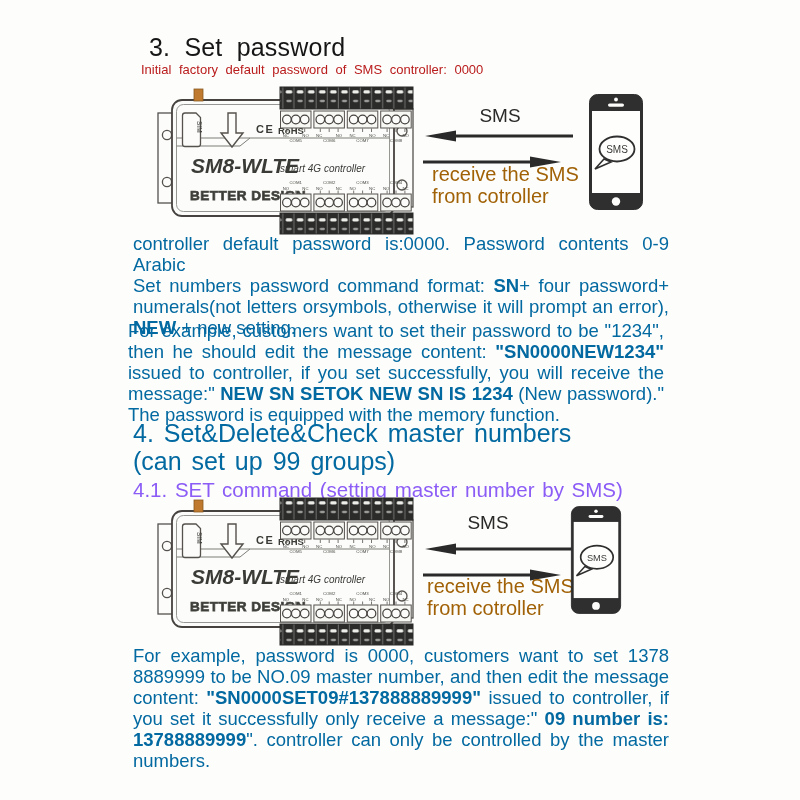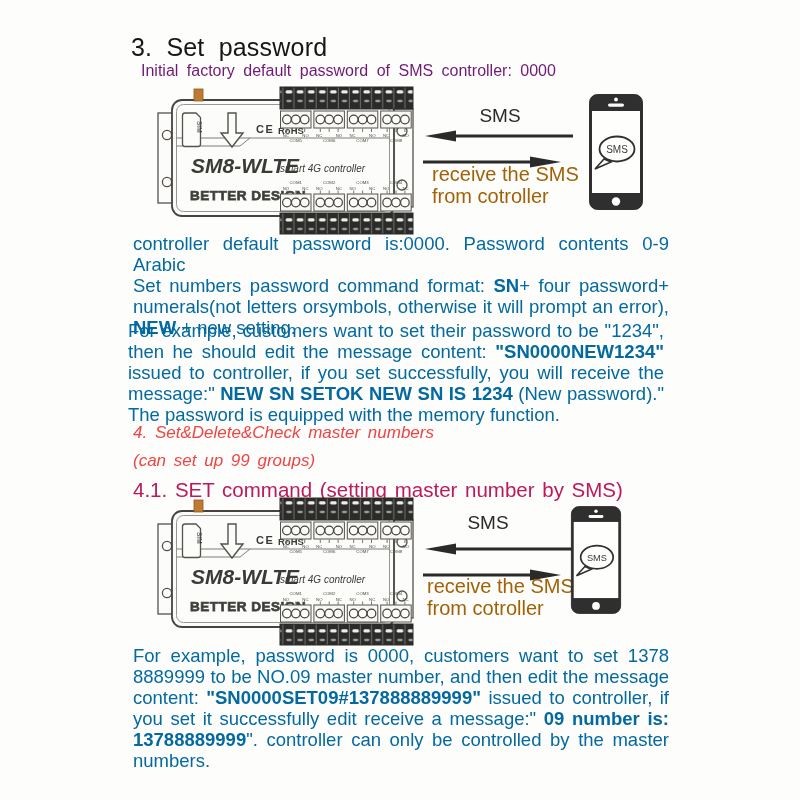--- a/index.html
+++ b/index.html
@@ -3,23 +3,23 @@
 <meta charset="utf-8">
 <style>
   html,body{margin:0;padding:0;}
   body{
     width:800px;height:800px;background:#fdfdfb;
     font-family:"Liberation Sans",sans-serif;color:#1f1f1f;
     position:relative;overflow:hidden;
   }
   .abs{position:absolute;}
   .h3title{font-size:25px;color:#161616;word-spacing:7px;letter-spacing:.2px;}
-  .subtitle{font-size:16px;color:#701a75;word-spacing:4px;}
-  .h4title{font-size:17px;color:#ef4444;word-spacing:3px;line-height:28px;font-style:italic;}
-  .h41{font-size:20.5px;color:#be185d;word-spacing:2px;}
+  .subtitle{font-size:13px;color:#b91c1c;word-spacing:4px;}
+  .h4title{font-size:25px;color:#0369a1;word-spacing:3px;line-height:28px;}
+  .h41{font-size:20.5px;color:#8b5cf6;word-spacing:2px;}
   .para{font-size:18.5px;color:#0369a1;width:536px;}
   .pline{text-align:justify;text-align-last:justify;line-height:21px;white-space:normal;}
   .pline.last{text-align-last:left;}
   .b{font-weight:bold;}
   .smslabel{font-size:19px;color:#2a2a2a;text-align:center;width:90px;}
   .recv{font-size:20px;color:#a16207;line-height:22px;}
   svg text{font-family:"Liberation Sans",sans-serif;fill:#3a3a37;}
   .tiny{font-size:4.3px;fill:#4a4a46;}
 </style>
 </head>
@@ -45,21 +45,21 @@
         <line x1="24.2" y1="17.5" x2="24.2" y2="21"></line>
     </g>
     <g id="ticksup" stroke="#55524e" stroke-width="0.8">
       <line x1="6.4" y1="-3.5" x2="6.4" y2="-0.5"></line>
         <line x1="15.3" y1="-3.5" x2="15.3" y2="-0.5"></line>
         <line x1="24.2" y1="-3.5" x2="24.2" y2="-0.5"></line>
     </g>
   </defs>
 </svg>
 
-<div class="abs h3title" style="left:131px;top:33px;">3. Set password</div>
+<div class="abs h3title" style="left:149px;top:33px;">3. Set password</div>
 <div class="abs subtitle" style="left:141px;top:62px;">Initial factory default password of SMS controller: 0000</div>
 
 <svg class="abs" style="left:128px;top:85px;" width="292" height="150" viewBox="0 0 292 150">
   <rect x="30" y="28" width="18" height="90" fill="#fcfcfa" stroke="#55524e" stroke-width="1.3"></rect>
   <circle cx="39" cy="50" r="4.6" fill="#fcfcfa" stroke="#55524e" stroke-width="1.3"></circle>
   <circle cx="39" cy="97" r="4.6" fill="#fcfcfa" stroke="#55524e" stroke-width="1.3"></circle>
   <rect x="258" y="24" width="27" height="98" fill="#fcfcfa" stroke="#55524e" stroke-width="1.3"></rect>
   <circle cx="274" cy="46" r="5" fill="#fcfcfa" stroke="#55524e" stroke-width="1.3"></circle>
   <circle cx="274" cy="100" r="5" fill="#fcfcfa" stroke="#55524e" stroke-width="1.3"></circle>
   <rect x="44" y="15" width="222" height="116" rx="10" fill="#fcfcfa" stroke="#45423f" stroke-width="1.8"></rect>
@@ -256,16 +256,16 @@
   <circle cx="28" cy="108.5" r="4.2" fill="#fcfcfa"></circle>
   <path d="M16,66 L7,76 L23,69 z" fill="#fefefc" stroke="#2f2f2f" stroke-width="1.6"></path>
   <ellipse cx="29" cy="56" rx="17.5" ry="12.5" fill="#fefefc" stroke="#2f2f2f" stroke-width="1.8"></ellipse>
   <text x="29" y="60" text-anchor="middle" font-size="10" fill="#2f2f2f">SMS</text>
 </svg>
 
 <div class="abs para" style="left:133px;top:645px;">
     <div class="pline"><span>For example, password is 0000, customers want to set 1378</span></div>
     <div class="pline"><span>8889999 to be NO.09 master number, and then edit the message</span></div>
     <div class="pline"><span>content: </span><span class="b">"SN0000SET09#137888889999"</span><span> issued to controller, if</span></div>
-    <div class="pline"><span>you set it successfully edit receive a message:" </span><span class="b">09 number is:</span></div>
+    <div class="pline"><span>you set it successfully only receive a message:" </span><span class="b">09 number is:</span></div>
     <div class="pline"><span class="b">13788889999</span><span>". controller can only be controlled by the master</span></div>
     <div class="pline last"><span>numbers.</span></div>
   </div>
 
 </body></html>

